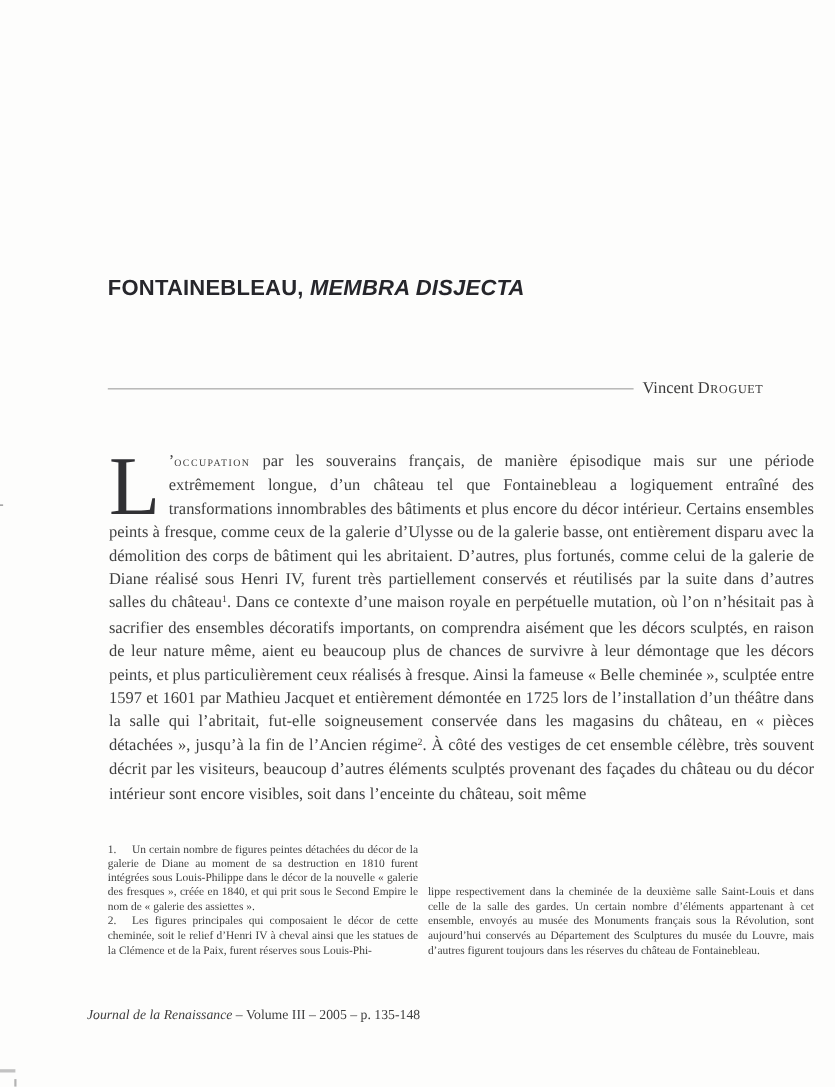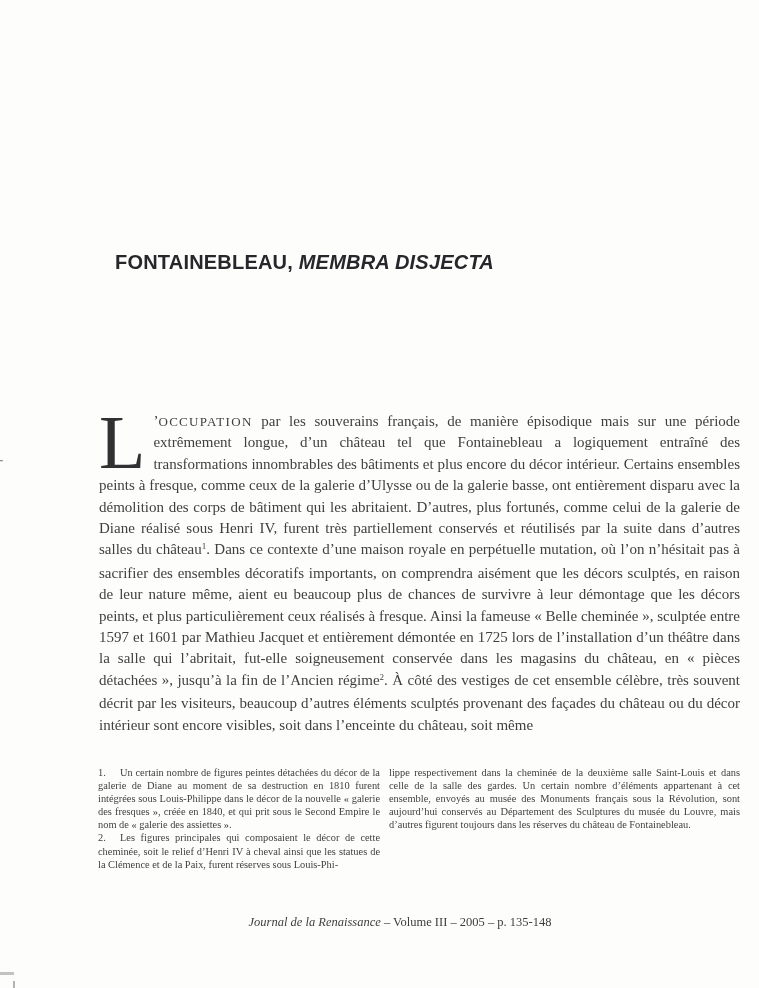--- a/index.html
+++ b/index.html
@@ -11,21 +11,21 @@
   .page {
     position: relative;
     width: 759px; height: 988px;
     background: #fdfdfc;
     overflow: hidden;
     color: #3f3f3f;
   }
 
   
   .title {
-    position: absolute; left: 115px; top: 251px;
+    position: absolute; left: 98px; top: 251px;
     margin: 0;
     font-family: "Liberation Sans", sans-serif;
     font-weight: bold;
     font-size: 20px;
     letter-spacing: 0.2px;
     color: #26262b;
     white-space: nowrap;
   }
   .title .t-italic { font-style: italic; }
 
@@ -61,48 +61,49 @@
   .dropcap {
     float: left;
     font-size: 76px;
     line-height: 60px;
     padding: 3px 8px 0 0;
     color: #313134;
   }
   .lead-sc {
     font-variant: small-caps;
     letter-spacing: 1.3px;
-    font-size: 19px;
+    font-size: 13px;
   }
   .fnref {
     font-size: 9px;
     position: relative; top: -5px;
     color: #3f3f3f;
   }
 
   
   .footnotes {
     position: absolute; left: 98px; top: 766px;
     width: 642px;
     display: flex;
     font-size: 10.4px;
     line-height: 13.1px;
     color: #3f3f3f;
+    align-items: flex-end;
   }
   .fn-col-left  { width: 282px; flex: none; }
   .fn-col-right { width: 351px; flex: none; margin-left: 9px; font-family: Liberation Serif, serif; }
   .footnotes p { margin: 0; text-align: justify; }
   .fn-num { display: inline-block; width: 22px; }
   .fn-italic { }
 
   
   .journal-footer {
     position: absolute; left: 79px; top: 915px;
     width: 642px;
-    text-align: center;
+    text-align: left;
     font-size: 12.5px;
     color: #3d3d3d;
     white-space: nowrap;
   }
   .journal-footer .jf-italic { font-style: italic; }
 
   
   .artifact-cross {
     position: absolute; left: -5px; top: 452px;
     font-size: 14px; color: #8d8d8d;
@@ -117,20 +118,24 @@
     width: 2px; height: 7px; background: #b3b3b3;
   }
 </style>
 </head>
 <body>
 
 <div class="page">
 
   <h1 class="title"><span>FONTAINEBLEAU,</span> <span class="t-italic">MEMBRA DISJECTA</span></h1>
 
+  <div class="author-row">
+    <span class="author-rule"></span>
+    <span class="author-name"><span>Vincent</span> <span class="sc">Droguet</span></span>
+  </div>
 
   <p class="body-text"><span class="dropcap">L</span><span>’</span><span class="lead-sc">occupation</span><span> par les souverains français, de manière épisodique mais sur une période extrêmement longue, d’un château tel que Fontainebleau a logiquement entraîné des transformations innombrables des bâtiments et plus encore du décor intérieur. Certains ensembles peints à fresque, comme ceux de la galerie d’Ulysse ou de la galerie basse, ont entièrement disparu avec la démolition des corps de bâtiment qui les abritaient. D’autres, plus fortunés, comme celui de la galerie de Diane réalisé sous Henri IV, furent très partiellement conservés et réutilisés par la suite dans d’autres salles du château</span><span class="fnref">1</span><span>. Dans ce contexte d’une maison royale en perpétuelle mutation, où l’on n’hésitait pas à sacrifier des ensembles décoratifs importants, on comprendra aisément que les décors sculptés, en raison de leur nature même, aient eu beaucoup plus de chances de survivre à leur démontage que les décors peints, et plus particulièrement ceux réalisés à fresque. Ainsi la fameuse « Belle cheminée », sculptée entre 1597 et 1601 par Mathieu Jacquet et entièrement démontée en 1725 lors de l’installation d’un théâtre dans la salle qui l’abritait, fut-elle soigneusement conservée dans les magasins du château, en « pièces détachées », jusqu’à la fin de l’Ancien régime</span><span class="fnref">2</span><span>. À côté des vestiges de cet ensemble célèbre, très souvent décrit par les visiteurs, beaucoup d’autres éléments sculptés provenant des façades du château ou du décor intérieur sont encore visibles, soit dans l’enceinte du château, soit même</span></p>
 
   <div class="footnotes">
     <div class="fn-col-left">
       <p><span class="fn-num">1.</span><span>Un certain nombre de figures peintes détachées du décor de la galerie de Diane au moment de sa destruction en 1810 furent intégrées sous Louis-Philippe dans le décor de la nouvelle « galerie des fresques », créée en 1840, et qui prit sous le Second Empire le nom de « galerie des assiettes ».</span></p>
       <p><span class="fn-num">2.</span><span>Les figures principales qui composaient le décor de cette cheminée, soit le relief d’Henri IV à cheval ainsi que les statues de la </span><span class="fn-italic">Clémence</span><span> et de la </span><span class="fn-italic">Paix</span><span>, furent réserves sous Louis-Phi-</span></p>
     </div>
     <div class="fn-col-right">
       <p>lippe respectivement dans la cheminée de la deuxième salle Saint-Louis et dans celle de la salle des gardes. Un certain nombre d’éléments appartenant à cet ensemble, envoyés au musée des Monuments français sous la Révolution, sont aujourd’hui conservés au Département des Sculptures du musée du Louvre, mais d’autres figurent toujours dans les réserves du château de Fontainebleau.</p>

